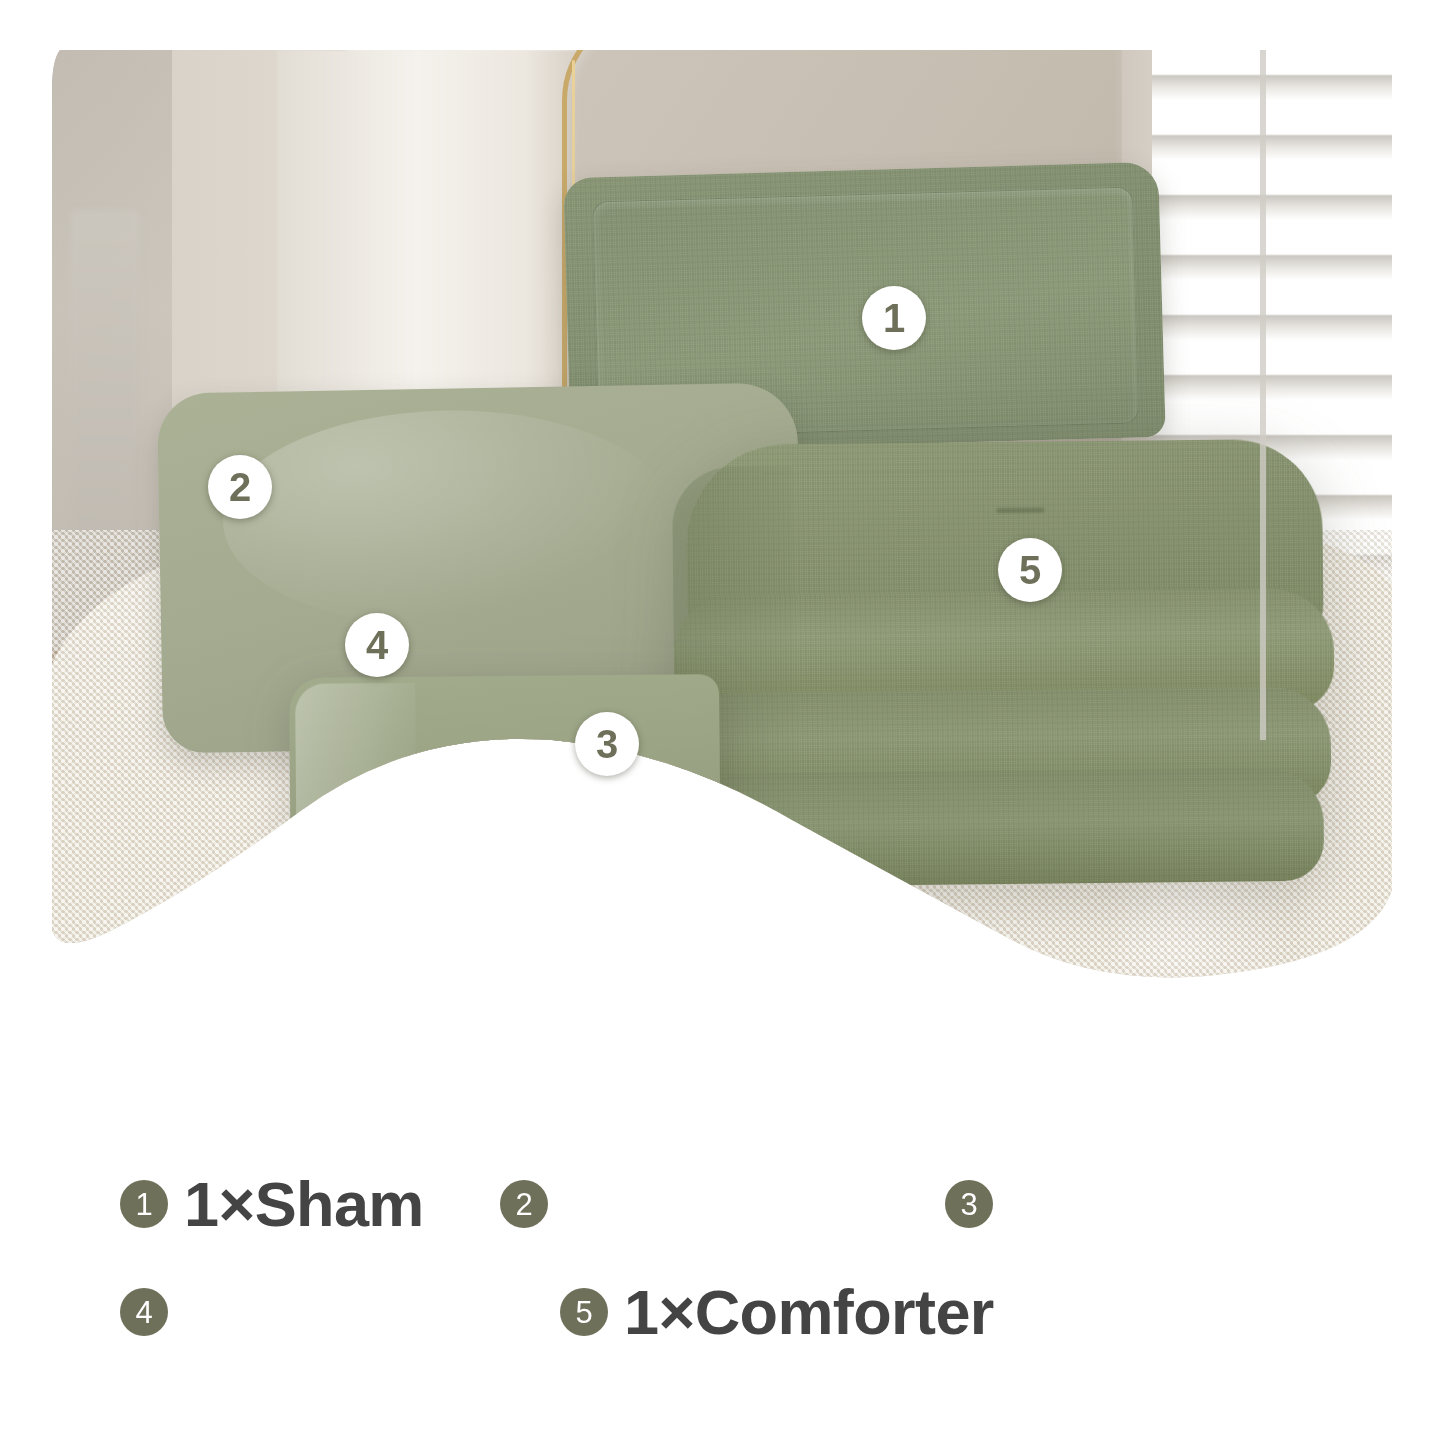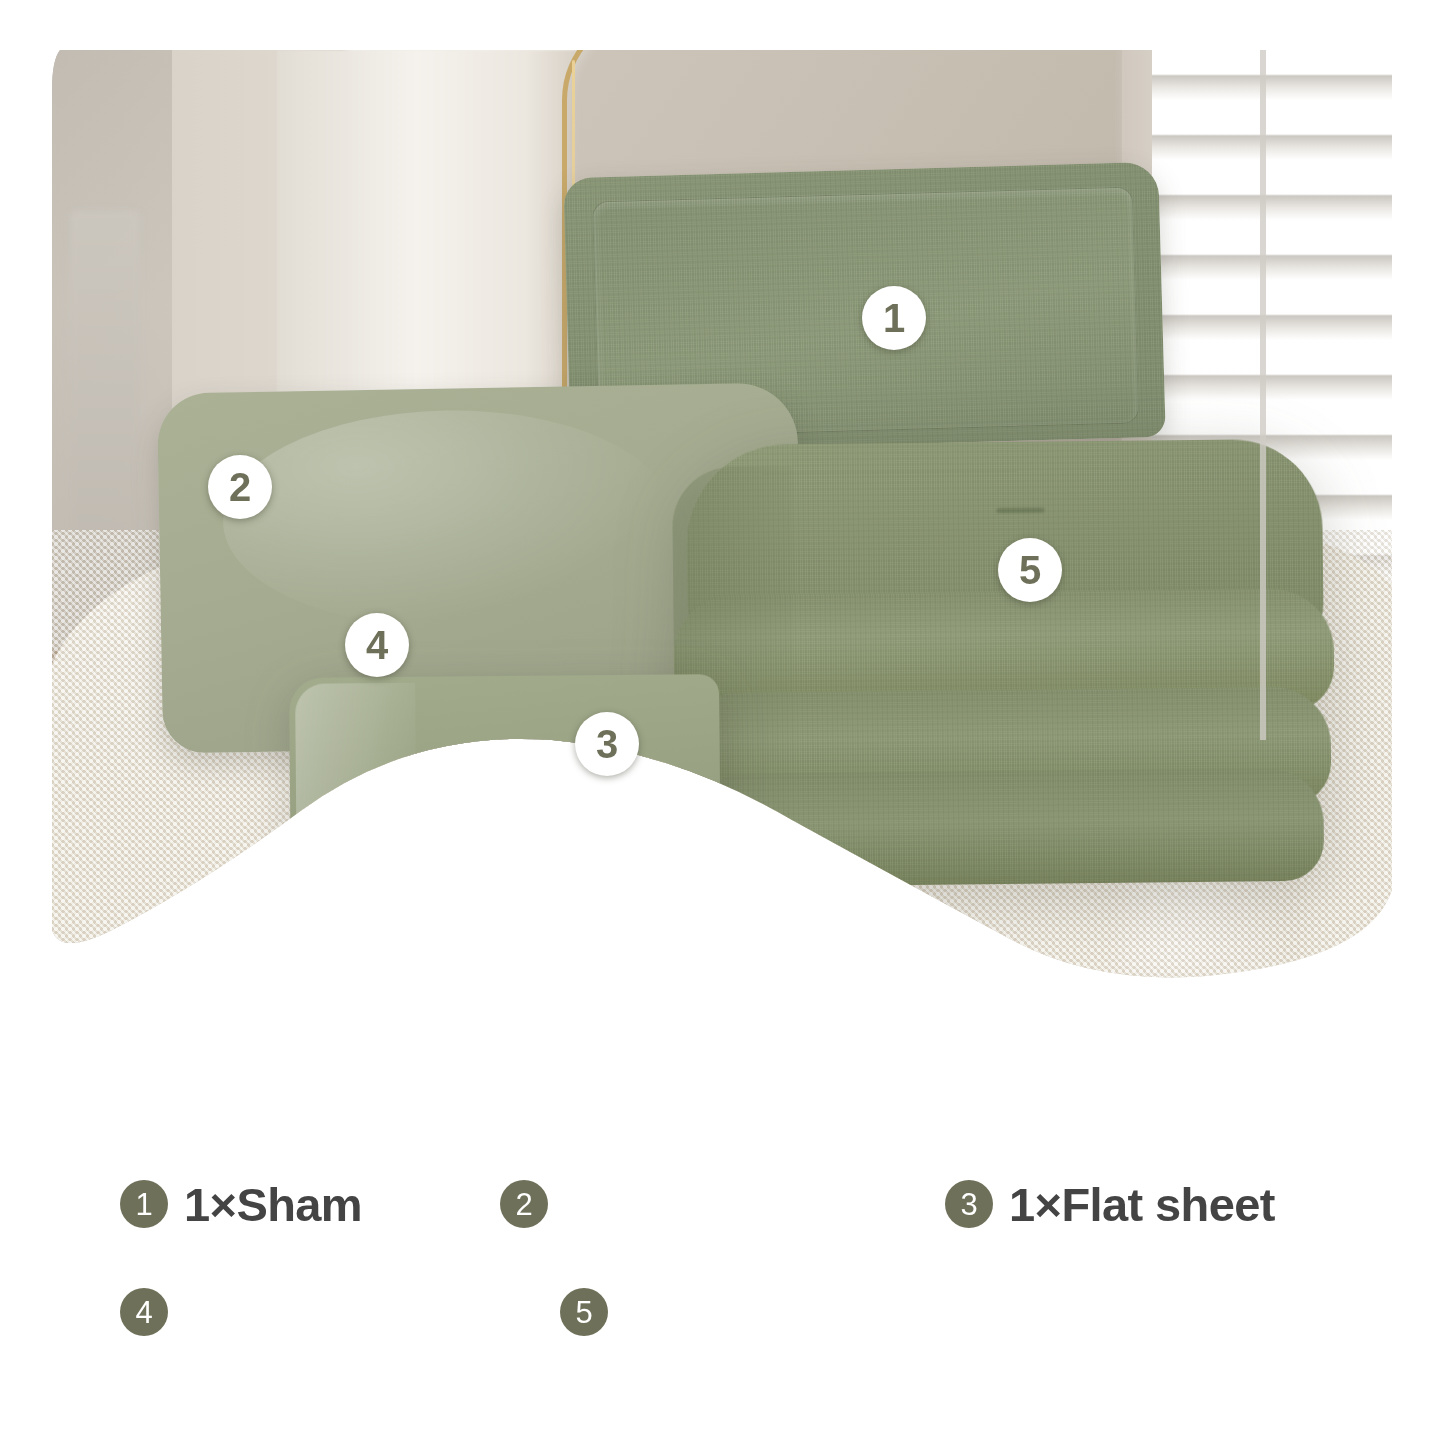--- a/index.html
+++ b/index.html
@@ -384,21 +384,21 @@
     color: #ffffff;
     font-size: 31px;
     font-weight: 400;
     display: flex;
     align-items: center;
     justify-content: center;
     line-height: 1;
     font-family: "Liberation Sans", sans-serif;
   }
   .legend-label {
-    font-size: 47px;
+    font-size: 63px;
     font-weight: 700;
     color: #444444;
     letter-spacing: -0.6px;
     white-space: nowrap;
     font-family: "Liberation Sans", sans-serif;
     text-align: center;
   }
 </style>
 </head>
 <body>
@@ -465,26 +465,26 @@
   <div class="legend-row">
     <div class="legend-item i1">
       <span class="badge-legend">1</span>
       <span class="legend-label">1×Sham</span>
     </div>
     <div class="legend-item i2">
       <span class="badge-legend">2</span>
     </div>
     <div class="legend-item i3">
       <span class="badge-legend">3</span>
-      <span class="legend-label">1×Flat sheet</span>
     </div>
   </div>
 
   <div class="legend-row">
     <div class="legend-item i4">
       <span class="badge-legend">4</span>
     </div>
     <div class="legend-item i5">
       <span class="badge-legend">5</span>
+      <span class="legend-label">1×Comforter</span>
     </div>
   </div>
 
 </div>
 
 </body></html>

